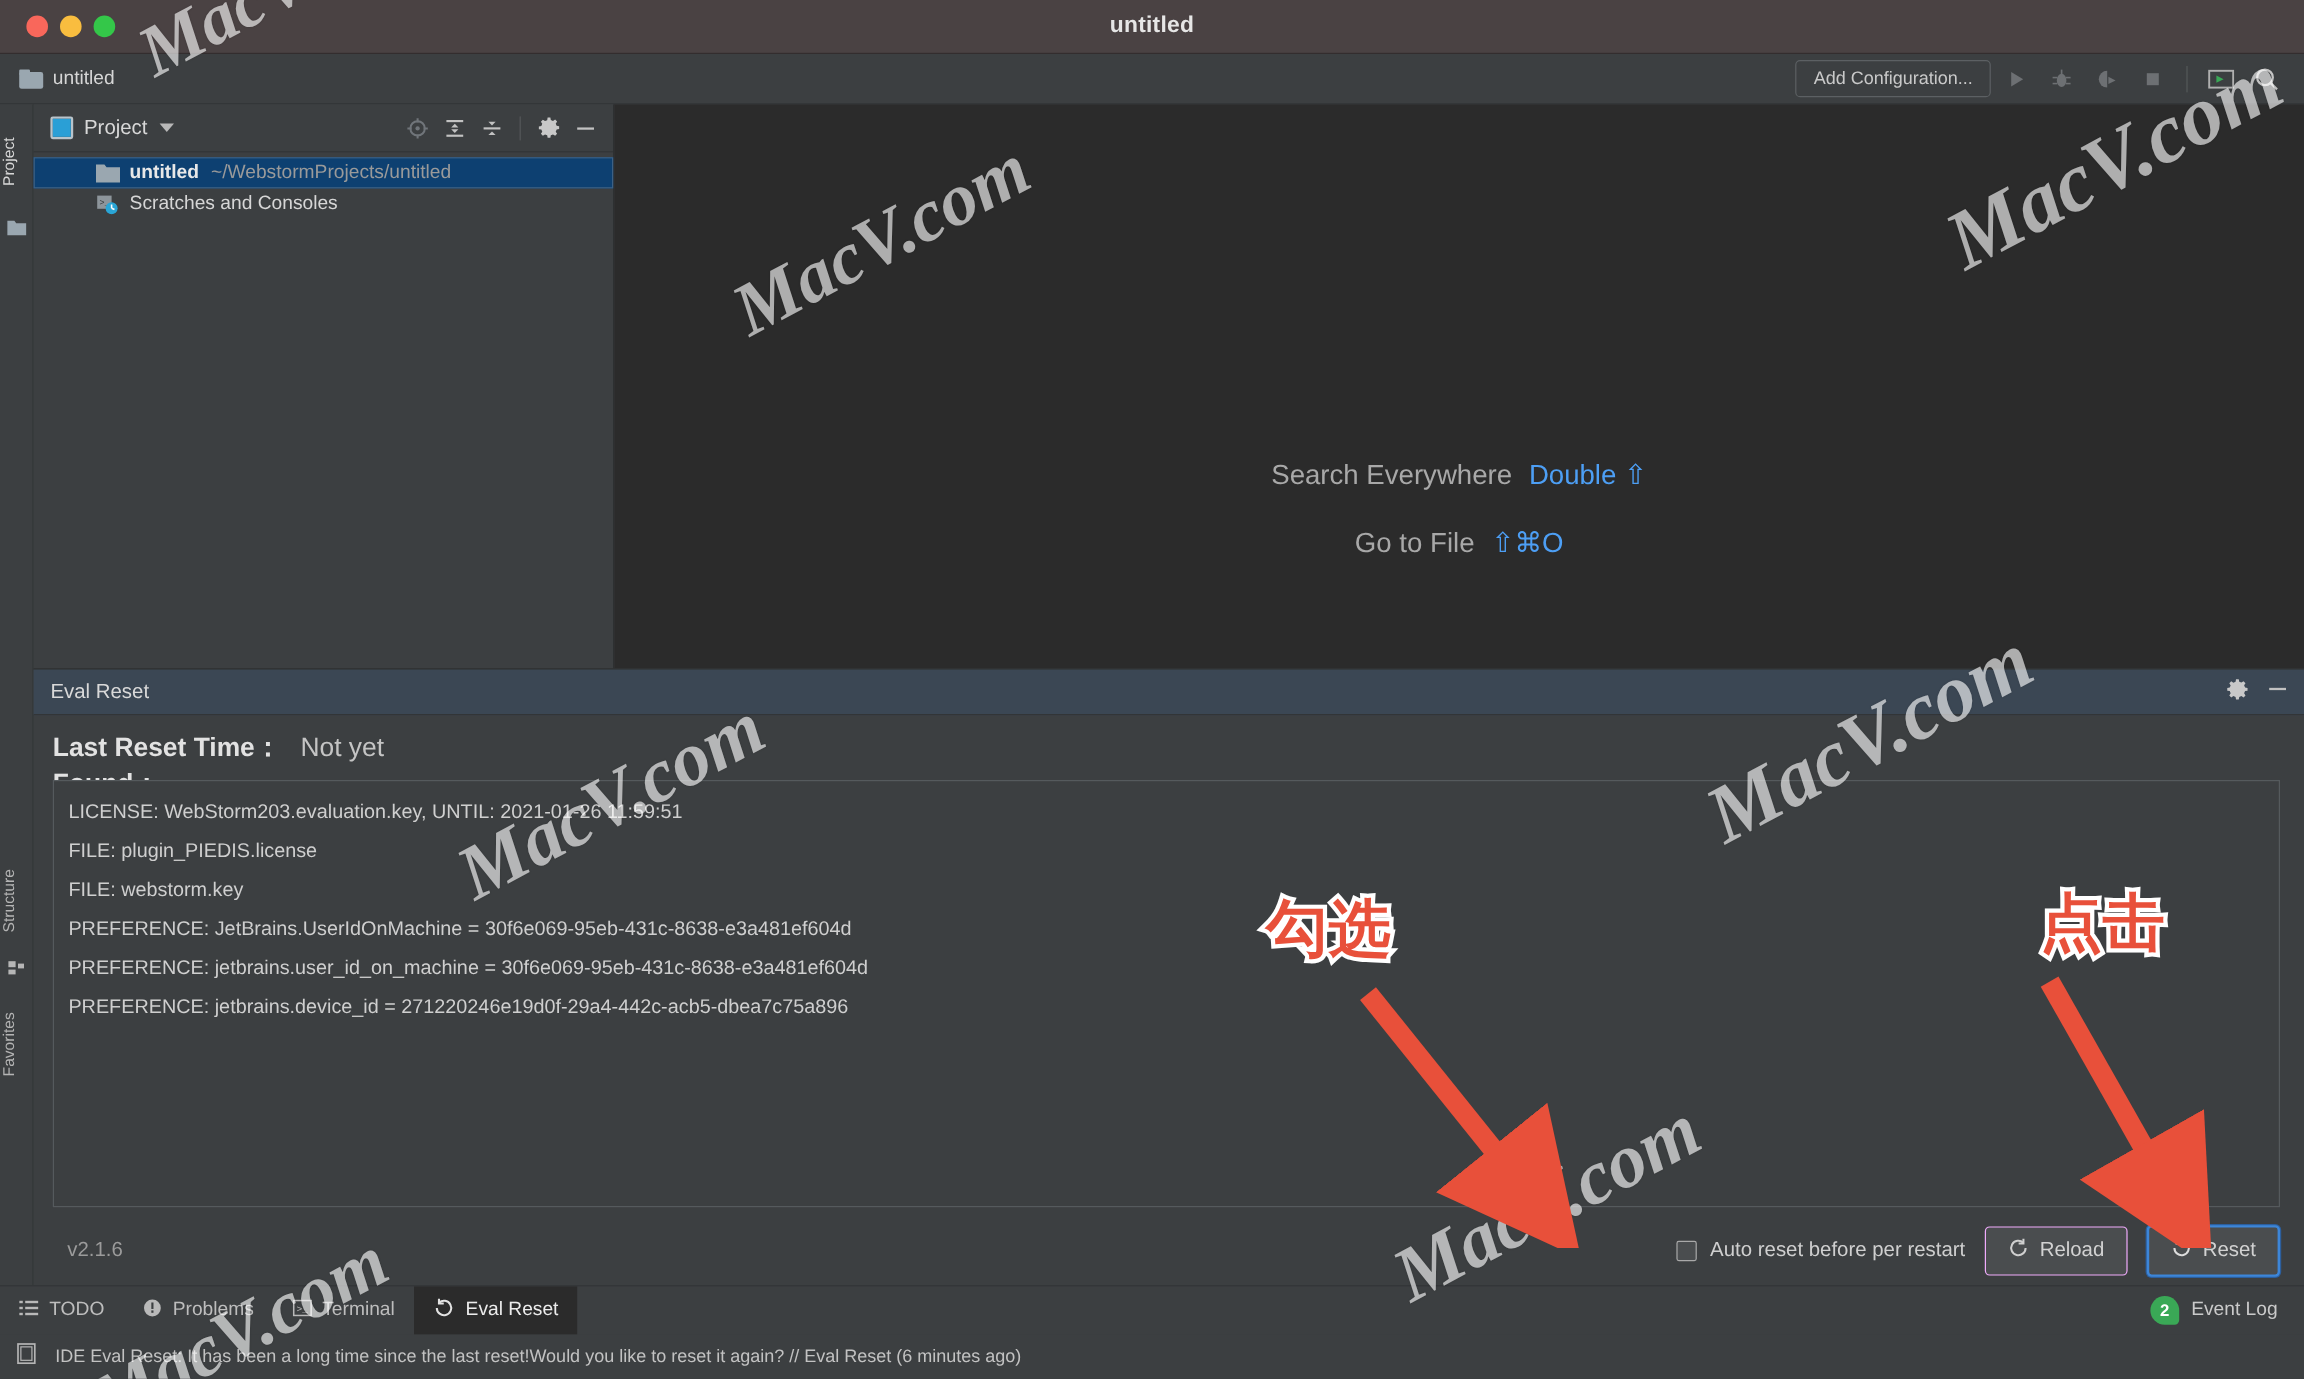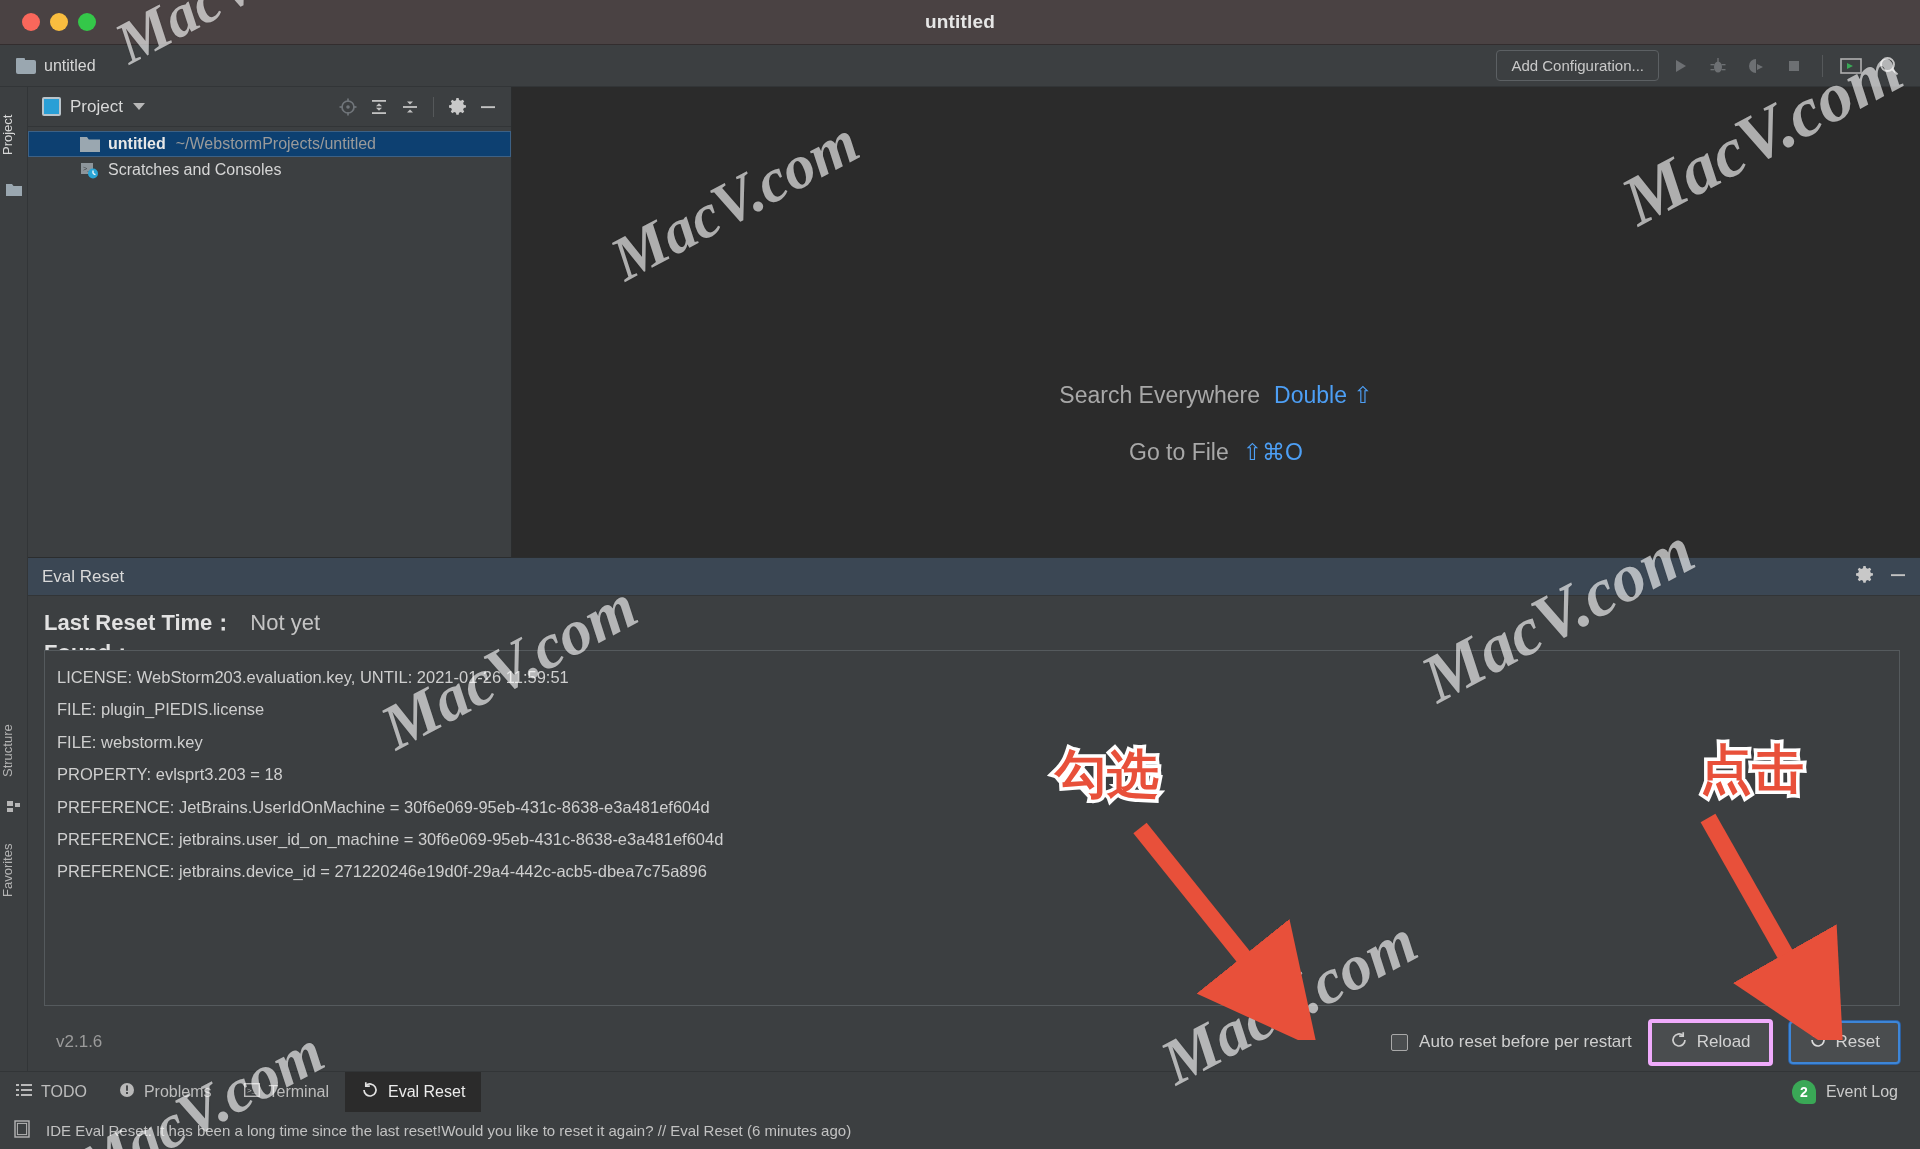--- a/index.html
+++ b/index.html
@@ -151,21 +151,21 @@
   .version { font-size: 17px; color: #9b9b9b; }
   .footer-right { margin-left: auto; display: flex; align-items: center; gap: 16px; }
   .chk-wrap { display: flex; align-items: center; gap: 11px; }
   .chkbox {
     width: 17px; height: 17px; border: 1px solid #a9a9a9;
     background: #4a4d4f; border-radius: 2px;
   }
   .chk-label { font-size: 17px; color: #cfcfcf; }
   .btn {
     display: flex; align-items: center; gap: 9px;
-    border: 4px solid #f0abfc; border-radius: 4px;
+    border: 1px solid #f0abfc; border-radius: 4px;
     padding: 8px 18px; font-size: 17px; color: #d2d2d2;
     background: #4a4d4f;
   }
   .btn.primary { border: 2px solid #3d86d8; box-shadow: 0 0 0 1px #2c5f9e; }
 
   
   .bottombar {
     position: absolute; left: 0; right: 0; bottom: 37px; height: 41px;
     background: #3c3f41; border-top: 1px solid #323537;
     display: flex; align-items: center;
@@ -402,21 +402,20 @@
       </div>
       <div class="kv">
         <b>Found：</b>
       </div>
     </div>
 
     <div class="logbox">
       <div class="logline">LICENSE: WebStorm203.evaluation.key, UNTIL: 2021-01-26 11:59:51</div>
       <div class="logline">FILE: plugin_PIEDIS.license</div>
       <div class="logline">FILE: webstorm.key</div>
-      <div class="logline">PROPERTY: evlsprt3.203 = 18</div>
       <div class="logline">PREFERENCE: JetBrains.UserIdOnMachine = 30f6e069-95eb-431c-8638-e3a481ef604d</div>
       <div class="logline">PREFERENCE: jetbrains.user_id_on_machine = 30f6e069-95eb-431c-8638-e3a481ef604d</div>
       <div class="logline">PREFERENCE: jetbrains.device_id = 271220246e19d0f-29a4-442c-acb5-dbea7c75a896</div>
     </div>
 
     <div class="ep-footer">
       <span class="version">v2.1.6</span>
       <div class="footer-right">
         <div class="chk-wrap">
           <span class="chkbox"></span>

